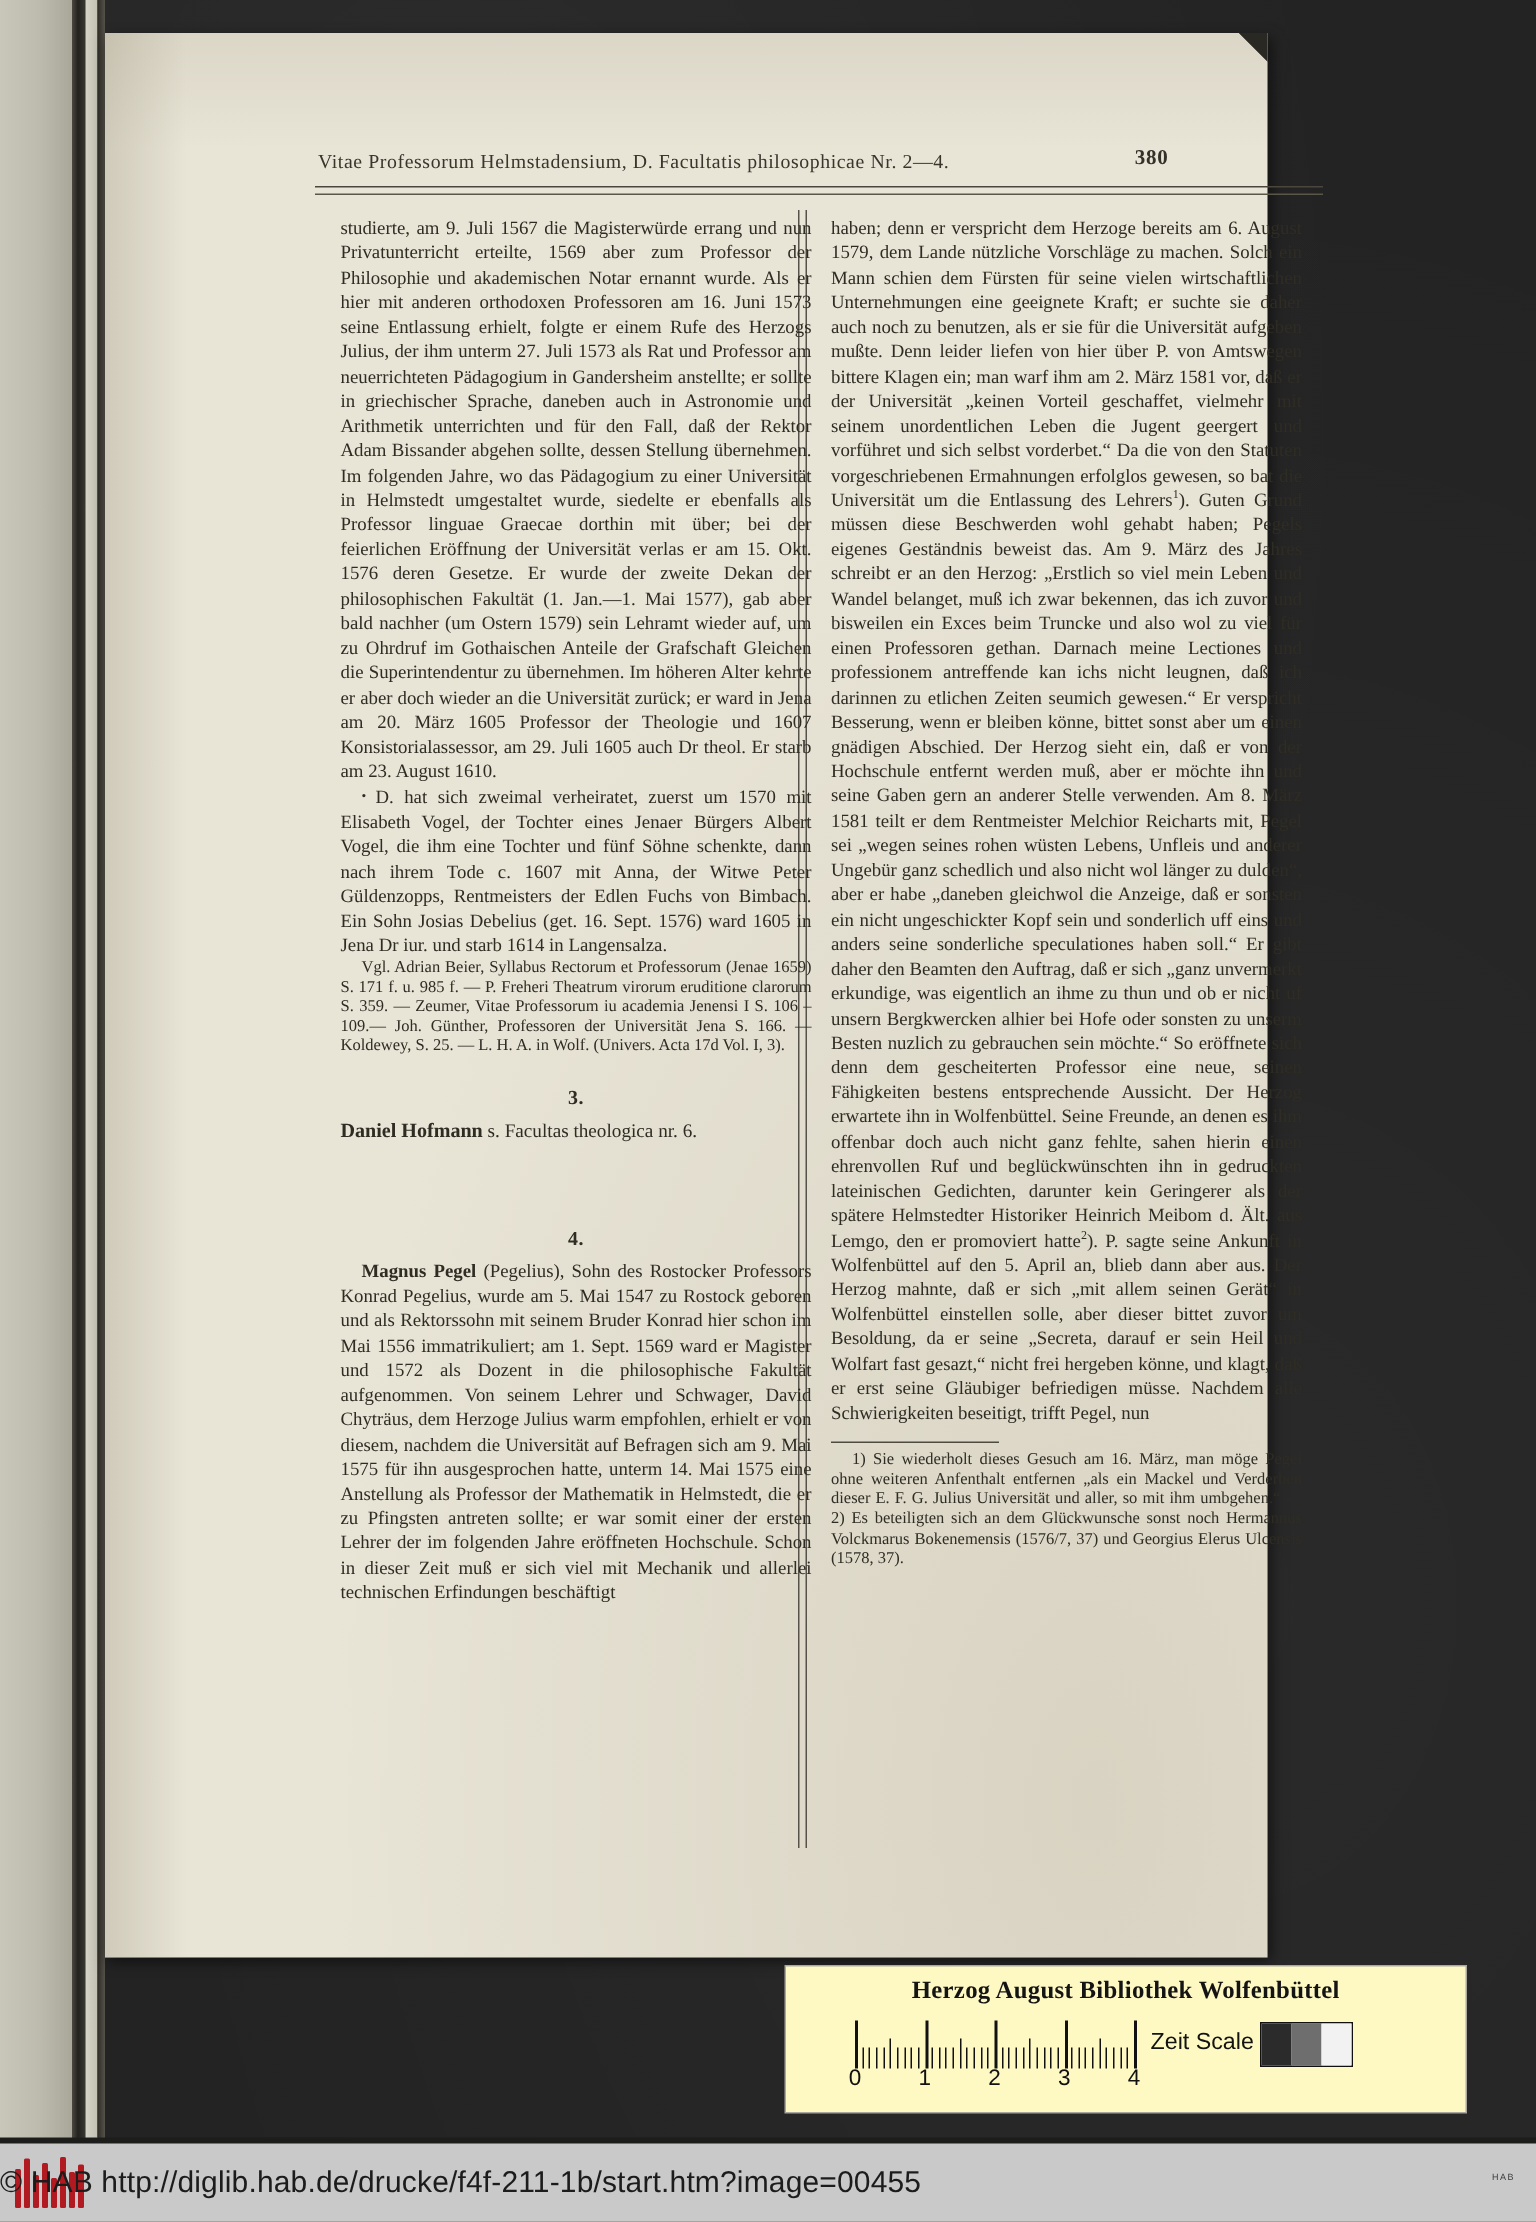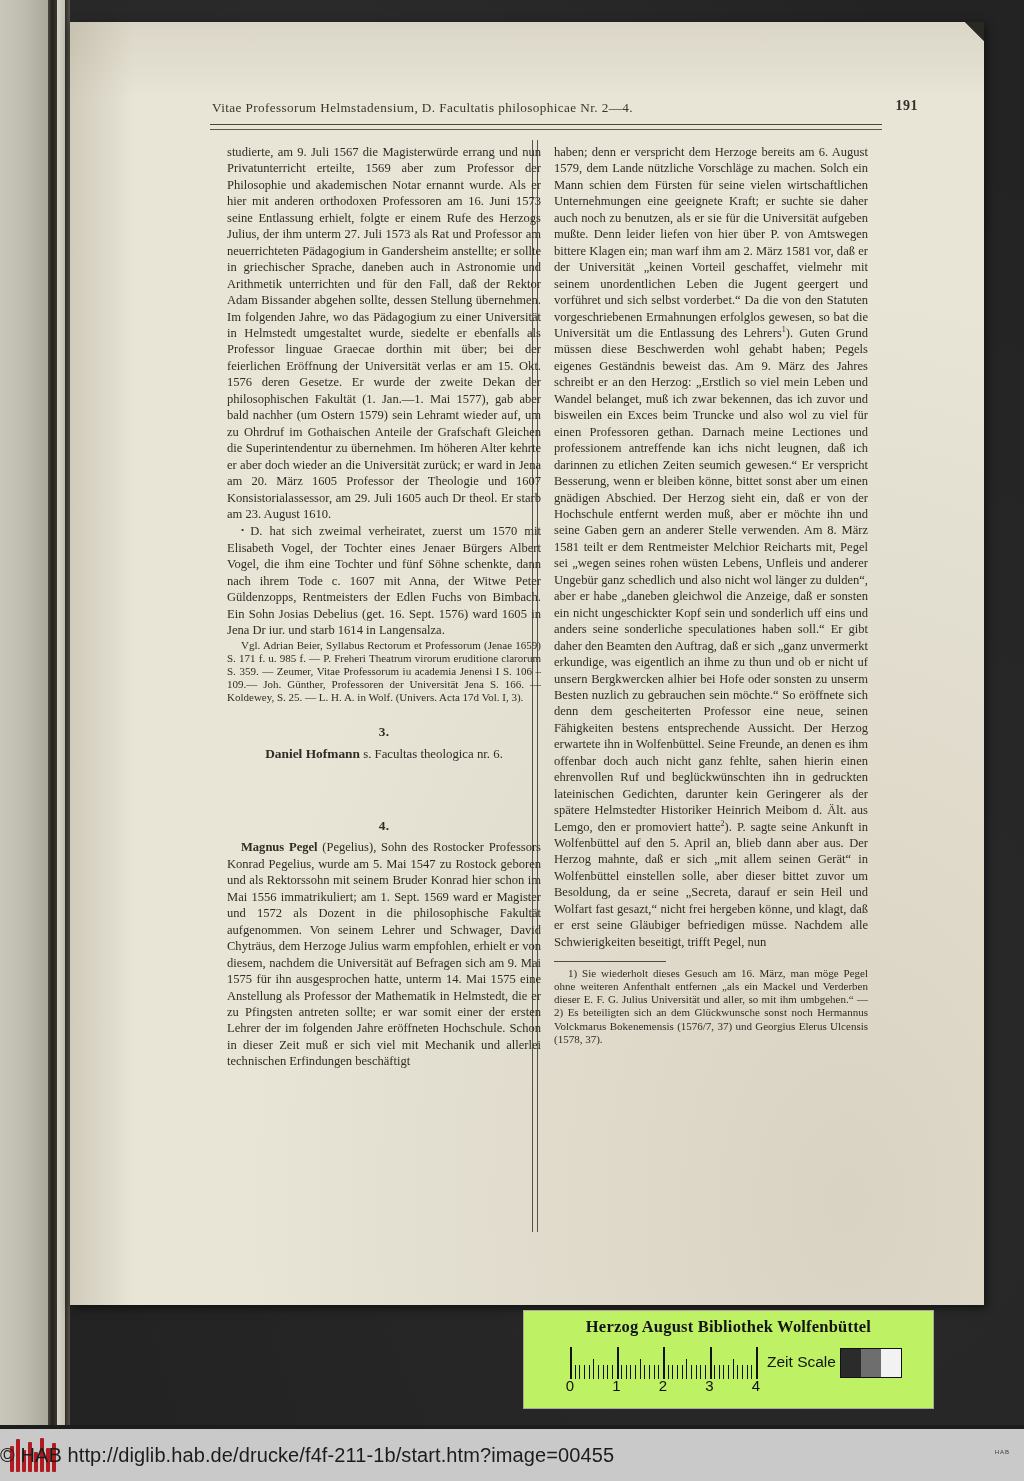--- a/index.html
+++ b/index.html
@@ -27,21 +27,21 @@
   .gutter-strip{
     position:absolute;top:0;height:1425px;
   }
   .gutter-page{left:0;width:48px;background:linear-gradient(90deg,#c9c6ba 0%,#bdbaae 55%,#a9a69a 100%);}
   .gutter-dark{left:48px;width:9px;background:linear-gradient(90deg,#4b4840 0%,#23221d 45%,#3b3832 100%);}
   .gutter-light{left:57px;width:8px;background:linear-gradient(90deg,#d6d3c7,#c2bfb3);}
   .gutter-seam{left:65px;width:5px;background:linear-gradient(90deg,#2e2c26,#55524a);}
 
   
   .page-sheet{
-    position:absolute;left:70px;top:22px;width:914px;height:1283px;
+    position:absolute;left:70px;top:22px;width:775px;height:1283px;
     background:#e8e4d6;
     box-shadow: 2px 3px 9px rgba(0,0,0,.55);
   }
   .page-sheet::before{
     content:"";position:absolute;inset:0;
     background:
       linear-gradient(90deg, rgba(150,143,120,.30) 0%, rgba(150,143,120,0) 7%),
       linear-gradient(180deg, rgba(160,152,128,.18) 0%, rgba(160,152,128,0) 6%),
       radial-gradient(ellipse at 85% 92%, rgba(160,150,122,.22), transparent 55%);
     pointer-events:none;
@@ -99,35 +99,35 @@
   .smallprint{
     font-size:11px;line-height:13.1px;text-align:justify;margin-top:4px;
   }
 
   
   .sec-num{
     text-align:center;font-weight:bold;font-size:13.3px;
     margin:20px 0 5px 0;letter-spacing:.3px;
   }
   .sec-title{
-    text-align:center;font-size:12.8px;margin-bottom:4px;
+    text-align:left;font-size:12.8px;margin-bottom:4px;
   }
   .sec-title b{font-weight:bold;font-size:13.4px;}
   .sp-lg{height:32px;}
 
   .fn-rule{
     width:112px;height:0;border-top:1px solid #4e4a40;
     margin:11px 0 5px 0;
   }
   sup{font-size:8px;vertical-align:super;line-height:0;}
 
   
   .target-card{
-    position:absolute;left:524px;top:1311px;width:409px;height:97px;
-    background:#bef264;
+    position:absolute;left:524px;top:1311px;width:453px;height:97px;
+    background:#fef9c3;
     box-shadow:0 0 0 1px #aaa7a0;
   }
   .target-title{
     position:absolute;left:0;right:0;top:6px;text-align:center;
     font-family:"Liberation Serif", serif;
     font-weight:bold;font-size:16.5px;color:#141414;letter-spacing:.2px;
   }
   .ruler{position:absolute;left:46px;top:36px;width:186px;height:32px;}
   .ruler .tick{position:absolute;bottom:0;width:1px;background:#111;}
   .ruler-nums{
@@ -178,21 +178,21 @@
 
   <div class="gutter-strip gutter-page"></div>
   <div class="gutter-strip gutter-dark"></div>
   <div class="gutter-strip gutter-light"></div>
   <div class="gutter-strip gutter-seam"></div>
 
   <div class="page-sheet">
     <div class="corner-fold"></div>
 
     <div class="running-head">Vitae Professorum Helmstadensium, D. Facultatis philosophicae Nr. 2—4.</div>
-    <div class="folio">191</div>
+    <div class="folio">380</div>
     <div class="head-rule"></div>
     <div class="head-rule2"></div>
 
     <div class="columns">
 
       <div class="col-rule"></div>
       <div class="col-rule2"></div>
 
       <div class="col col-left">
         <p>studierte, am 9. Juli 1567 die Magisterwürde errang und nun Privatunterricht erteilte, 1569 aber zum Professor der Philosophie und akademischen Notar ernannt wurde. Als er hier mit anderen orthodoxen Professoren am 16. Juni 1573 seine Entlassung erhielt, folgte er einem Rufe des Herzogs Julius, der ihm unterm 27. Juli 1573 als Rat und Professor am neuerrichteten Pädagogium in Gandersheim anstellte; er sollte in griechischer Sprache, daneben auch in Astronomie und Arithmetik unterrichten und für den Fall, daß der Rektor Adam Bissander abgehen sollte, dessen Stellung übernehmen. Im folgenden Jahre, wo das Pädagogium zu einer Universität in Helmstedt umgestaltet wurde, siedelte er ebenfalls als Professor linguae Graecae dorthin mit über; bei der feierlichen Eröffnung der Universität verlas er am 15. Okt. 1576 deren Gesetze. Er wurde der zweite Dekan der philosophischen Fakultät (1. Jan.—1. Mai 1577), gab aber bald nachher (um Ostern 1579) sein Lehramt wieder auf, um zu Ohrdruf im Gothaischen Anteile der Grafschaft Gleichen die Superintendentur zu übernehmen. Im höheren Alter kehrte er aber doch wieder an die Universität zurück; er ward in Jena am 20. März 1605 Professor der Theologie und 1607 Konsistorialassessor, am 29. Juli 1605 auch Dr theol. Er starb am 23. August 1610.</p>

